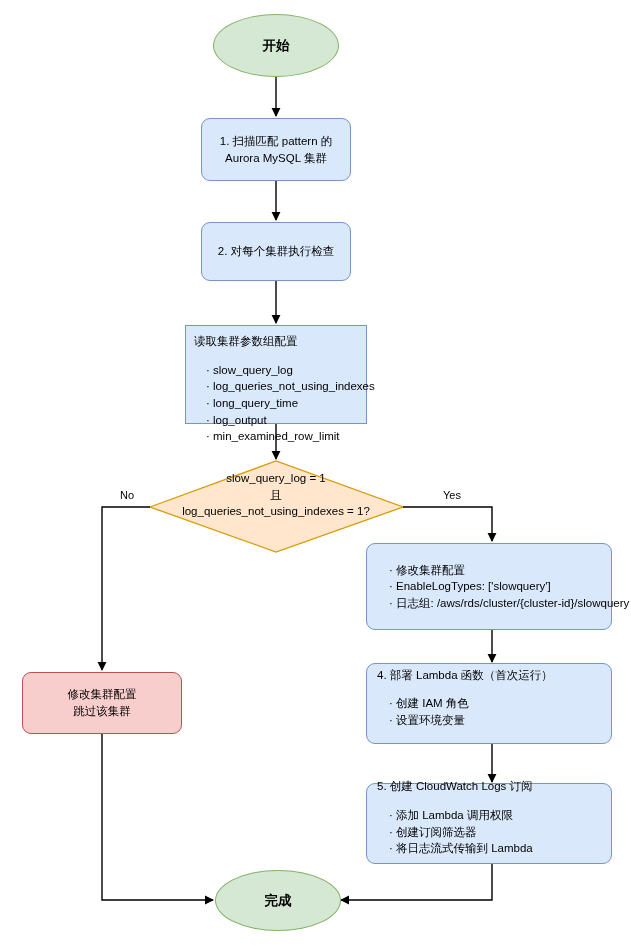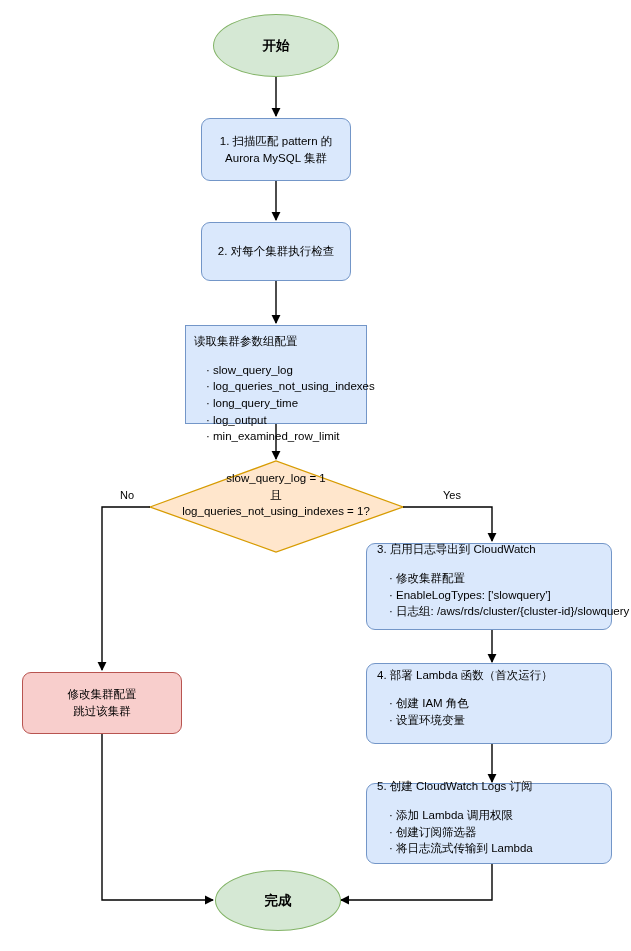--- a/index.html
+++ b/index.html
@@ -190,21 +190,20 @@
   <div class="edge-label" style="left:104px; top:489px;margin-left:16px;">No</div>
   <div class="edge-label" style="left:443px; top:489px;">Yes</div>
 
   <div class="node node-center warn" style="left:22px; top:672px; width:160px; height:62px;">
     <span>修改集群配置</span>
     <span>跳过该集群</span>
   </div>
 
   <div class="node node-left process" style="left:366px; top:543px; width:246px; height:87px; padding:8px 8px 8px 10px; justify-content:center;">
     <div class="box-body">
-      <div class="headline">3. 启用日志导出到 CloudWatch</div>
       <ul class="bullets">
         <li>修改集群配置</li>
         <li>EnableLogTypes: ['slowquery']</li>
         <li>日志组: /aws/rds/cluster/{cluster-id}/slowquery</li>
       </ul>
     </div>
   </div>
 
   <div class="node node-left process" style="left:366px; top:663px; width:246px; height:81px; padding:8px 8px 8px 10px; justify-content:center;">
     <div class="box-body">

